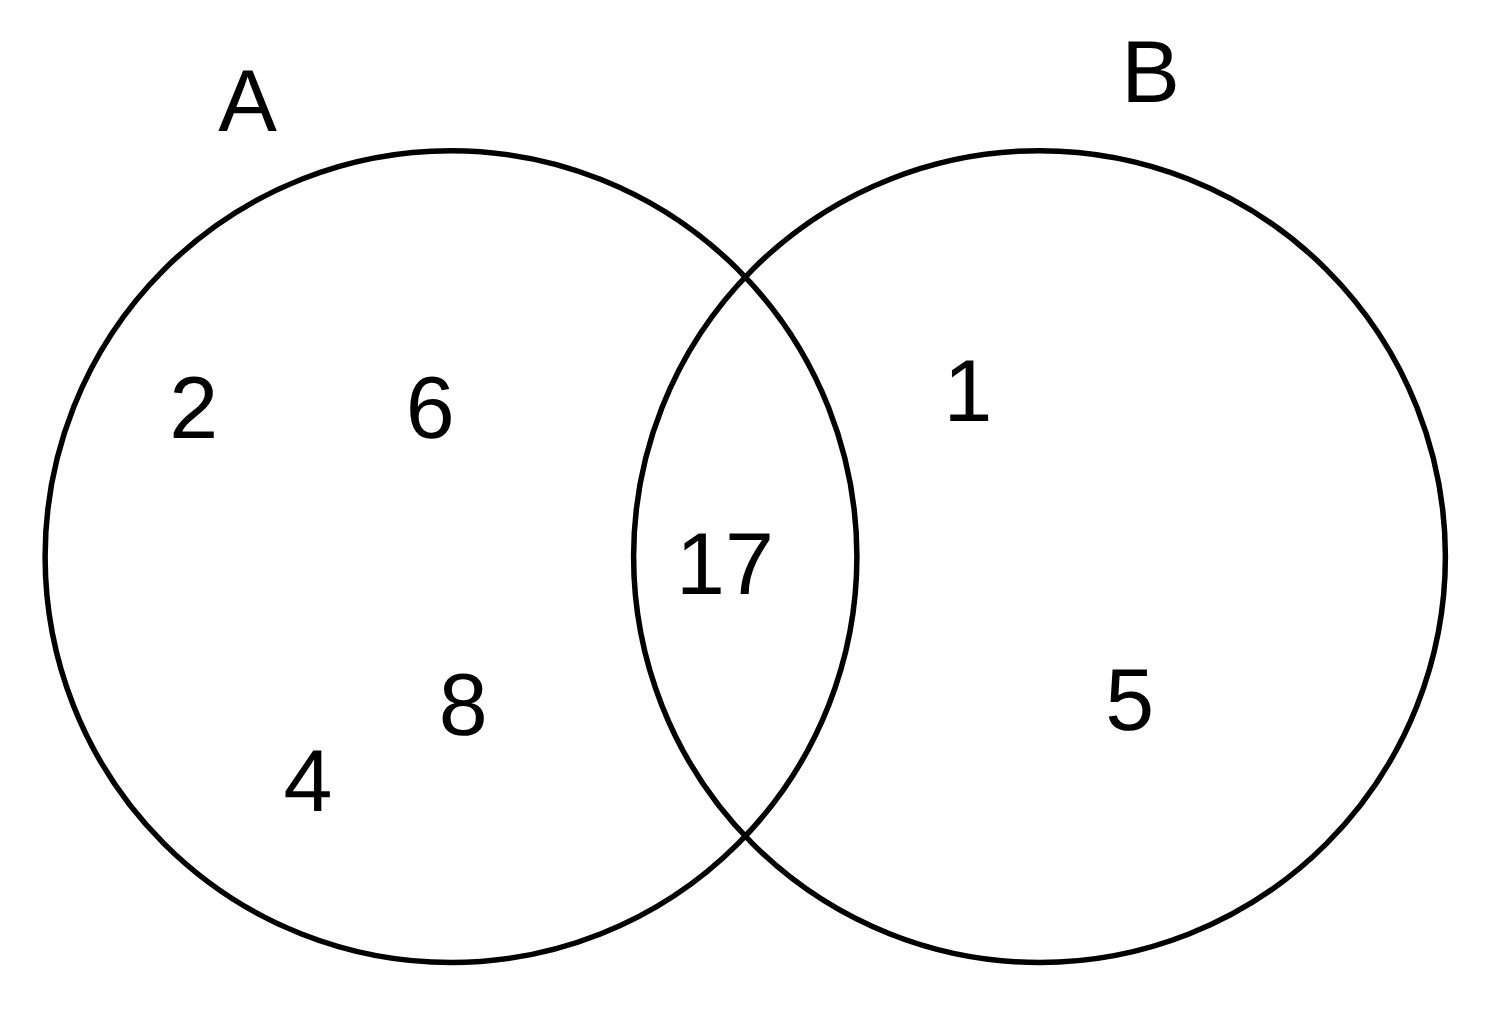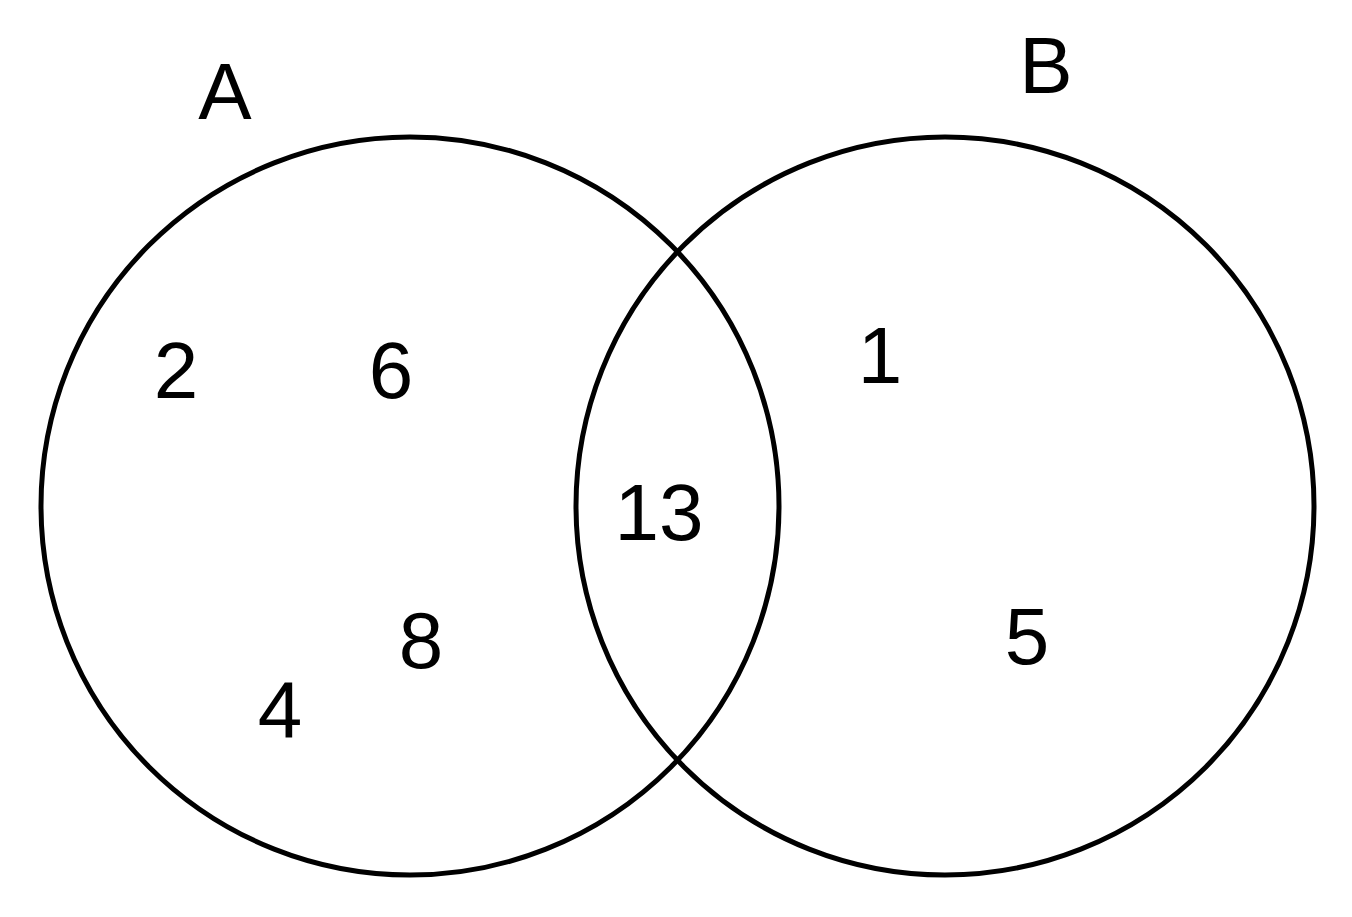--- a/index.html
+++ b/index.html
@@ -59,18 +59,18 @@
 
   <div class="set-label" id="label-a" style="left: 225px; top: 92px; color: rgb(0, 0, 0);">A</div>
 
   <div class="set-label" id="label-b" style="left: 1046px; top: 66px; color: rgb(0, 0, 0);">B</div>
 
   <div id="element-layer">
       <div class="element-label" style="left: 176px; top: 371px; color: rgb(0, 0, 0);">2</div>
       <div class="element-label" style="left: 391px; top: 371px; color: rgb(0, 0, 0);">6</div>
       <div class="element-label" style="left: 421px; top: 641px; color: rgb(0, 0, 0);">8</div>
       <div class="element-label" style="left: 280px; top: 710px; color: rgb(0, 0, 0);">4</div>
-      <div class="element-label" style="left: 659px; top: 513px; color: rgb(0, 0, 0);">13</div>
+      <div class="element-label" style="left: 659px; top: 513px; color: rgb(0, 0, 0);">17</div>
       <div class="element-label" style="left: 880px; top: 356px; color: rgb(0, 0, 0);">1</div>
       <div class="element-label" style="left: 1027px; top: 637px; color: rgb(0, 0, 0);">5</div>
     </div>
 
 </div>
 
 </body></html>

